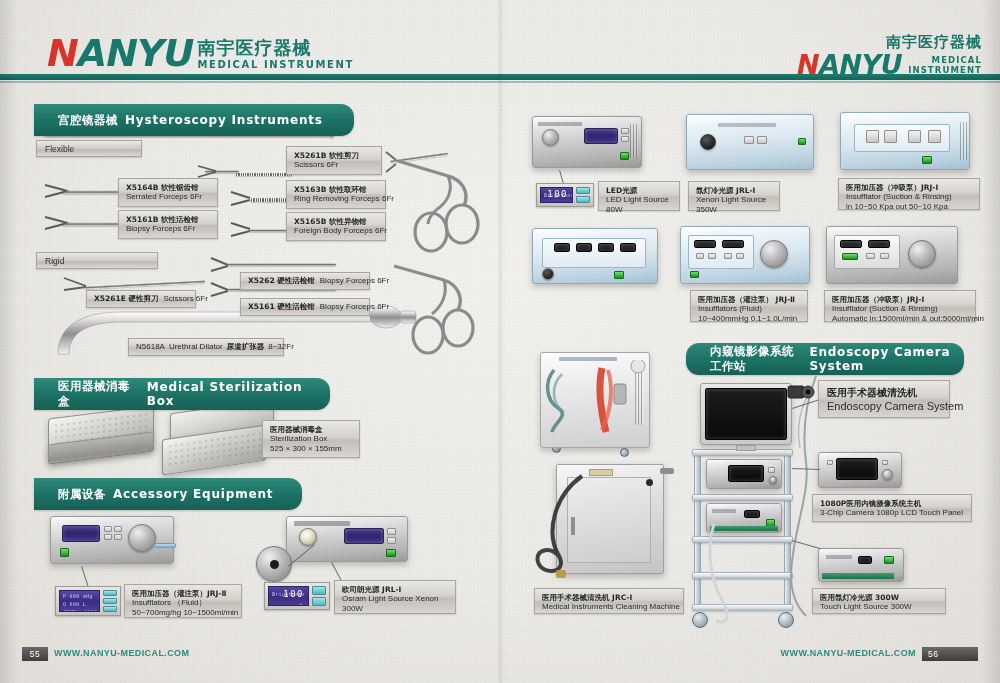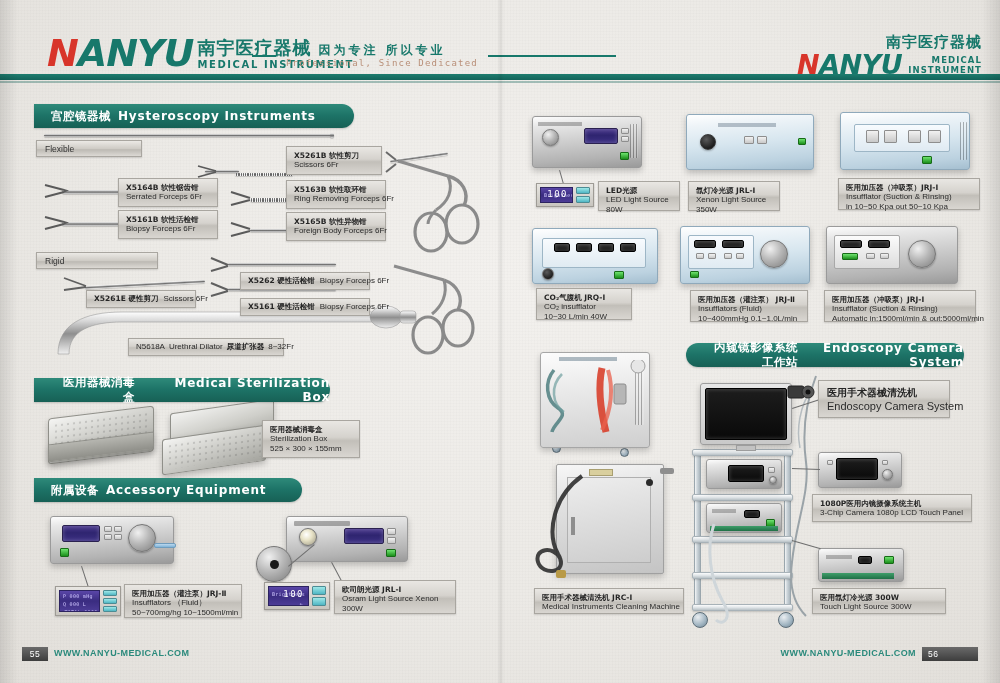--- a/index.html
+++ b/index.html
@@ -74,27 +74,26 @@
   .lr-cn { font-family:"DejaVu Sans", sans-serif; font-size:15px; font-weight:700; color:#17786b; letter-spacing:1px;}
   .lr-row { display:flex; align-items:flex-end; justify-content:flex-end; gap:6px; margin-top:-1px;}
   .lr-word { font-family:"DejaVu Sans", sans-serif; font-weight:800; font-style:italic; font-size:27px; line-height:1; letter-spacing:-0.5px;}
   .lr-word .n1 { color:#d8352a; }
   .lr-word .rest { color:#17786b; }
   .lr-en { display:flex; flex-direction:column; line-height:1.15; padding-bottom:2px;}
   .lr-en span { font-family:"DejaVu Sans", sans-serif; font-size:8.5px; font-weight:700; color:#17786b; letter-spacing:1.1px;}
 
   
   .banner {
-    position:absolute; height:24px; z-index:4;
+    position:absolute; height:32px; z-index:4;
     background: linear-gradient(180deg,#2e8a7a 0%, #1d7367 48%, #176055 100%);
     border-radius: 0 13px 13px 0;
     display:flex; align-items:center;
-    padding-left:17px;
+    padding-left:24px;
     box-shadow: 0 1px 2px rgba(0,0,0,0.18);
-    text-align: right;
   }
   .banner .b-cn { font-family:"DejaVu Sans", sans-serif; font-size:11.5px; font-weight:700; color:#fff; letter-spacing:0.5px;}
   .banner .b-en { font-family:"DejaVu Sans", sans-serif; font-size:12px; font-weight:700; color:#fff; letter-spacing:0.8px; margin-left:7px;}
 
   
   .plate {
     position:absolute; z-index:5;
     background: linear-gradient(180deg,#e9e7e3 0%,#d5d2cd 45%,#c2bfb9 55%,#d9d6d1 100%);
     border:1px solid #a9a6a0;
     box-shadow: 0 1px 1.5px rgba(0,0,0,0.14);
@@ -252,28 +251,20 @@
 
   <div class="header">
     <div class="logo-left">
       <div class="nanyu-word"><span class="n1">N</span><span class="rest">ANYU</span></div>
       <div class="logo-cn-block">
         <div class="logo-cn">南宇医疗器械</div>
         <div class="logo-en">MEDICAL  INSTRUMENT</div>
       </div>
     </div>
 
-    <div class="slogan-wrap">
-      <div class="slg-line"></div>
-      <div class="slogan-txt">
-        <div class="slogan-cn">因为专注 所以专业</div>
-        <div class="slogan-en">Professional, Since Dedicated</div>
-      </div>
-      <div class="slg-line long"></div>
-    </div>
 
     <div class="logo-right">
       <div class="lr-cn">南宇医疗器械</div>
       <div class="lr-row">
         <div class="lr-word"><span class="n1">N</span><span class="rest">ANYU</span></div>
         <div class="lr-en">
           <span>MEDICAL</span>
           <span>INSTRUMENT</span>
         </div>
       </div>
@@ -565,25 +556,20 @@
   <div class="unit blue-unit" style="left:532px; top:228px; width:126px; height:56px;">
     <div class="body"></div>
     <div style="position:absolute; left:10px; top:10px; width:104px; height:30px; background:linear-gradient(180deg,#f8fbfe,#e0ebf2); border:1px solid #9db6c6; border-radius:2px;"></div>
     <div class="screen" style="left:22px; top:15px; width:16px; height:9px; background:linear-gradient(180deg,#2c2c2c,#101010); border-color:#000;"></div>
     <div class="screen" style="left:44px; top:15px; width:16px; height:9px; background:linear-gradient(180deg,#2c2c2c,#101010); border-color:#000;"></div>
     <div class="screen" style="left:66px; top:15px; width:16px; height:9px; background:linear-gradient(180deg,#2c2c2c,#101010); border-color:#000;"></div>
     <div class="screen" style="left:88px; top:15px; width:16px; height:9px; background:linear-gradient(180deg,#2c2c2c,#101010); border-color:#000;"></div>
     <div class="knob" style="left:10px; top:40px; width:12px; height:12px; background:radial-gradient(circle at 38% 32%,#5a5a5a,#1d1d1d 70%);"></div>
     <div class="led-green" style="left:82px; top:43px; width:10px; height:8px;"></div>
   </div>
-  <div class="plate" style="left:536px; top:288px; width:96px; height:32px;">
-    <div class="cn">CO₂气腹机 JRQ-Ⅰ</div>
-    <div class="en">CO₂ insufflator</div>
-    <div class="en">10~30 L/min 40W</div>
-  </div>
 
   <div class="unit blue-unit" style="left:680px; top:226px; width:130px; height:58px;">
     <div class="body"></div>
     <div style="position:absolute; left:8px; top:9px; width:66px; height:34px; background:linear-gradient(180deg,#f8fbfe,#e0ebf2); border:1px solid #9db6c6; border-radius:2px;"></div>
     <div class="screen" style="left:14px; top:14px; width:22px; height:8px; background:linear-gradient(180deg,#2c2c2c,#101010); border-color:#000;"></div>
     <div class="screen" style="left:42px; top:14px; width:22px; height:8px; background:linear-gradient(180deg,#2c2c2c,#101010); border-color:#000;"></div>
     <div class="btn-sm" style="left:16px; top:27px; width:8px; height:6px;"></div>
     <div class="btn-sm" style="left:28px; top:27px; width:8px; height:6px;"></div>
     <div class="btn-sm" style="left:44px; top:27px; width:8px; height:6px;"></div>
     <div class="btn-sm" style="left:56px; top:27px; width:8px; height:6px;"></div>

